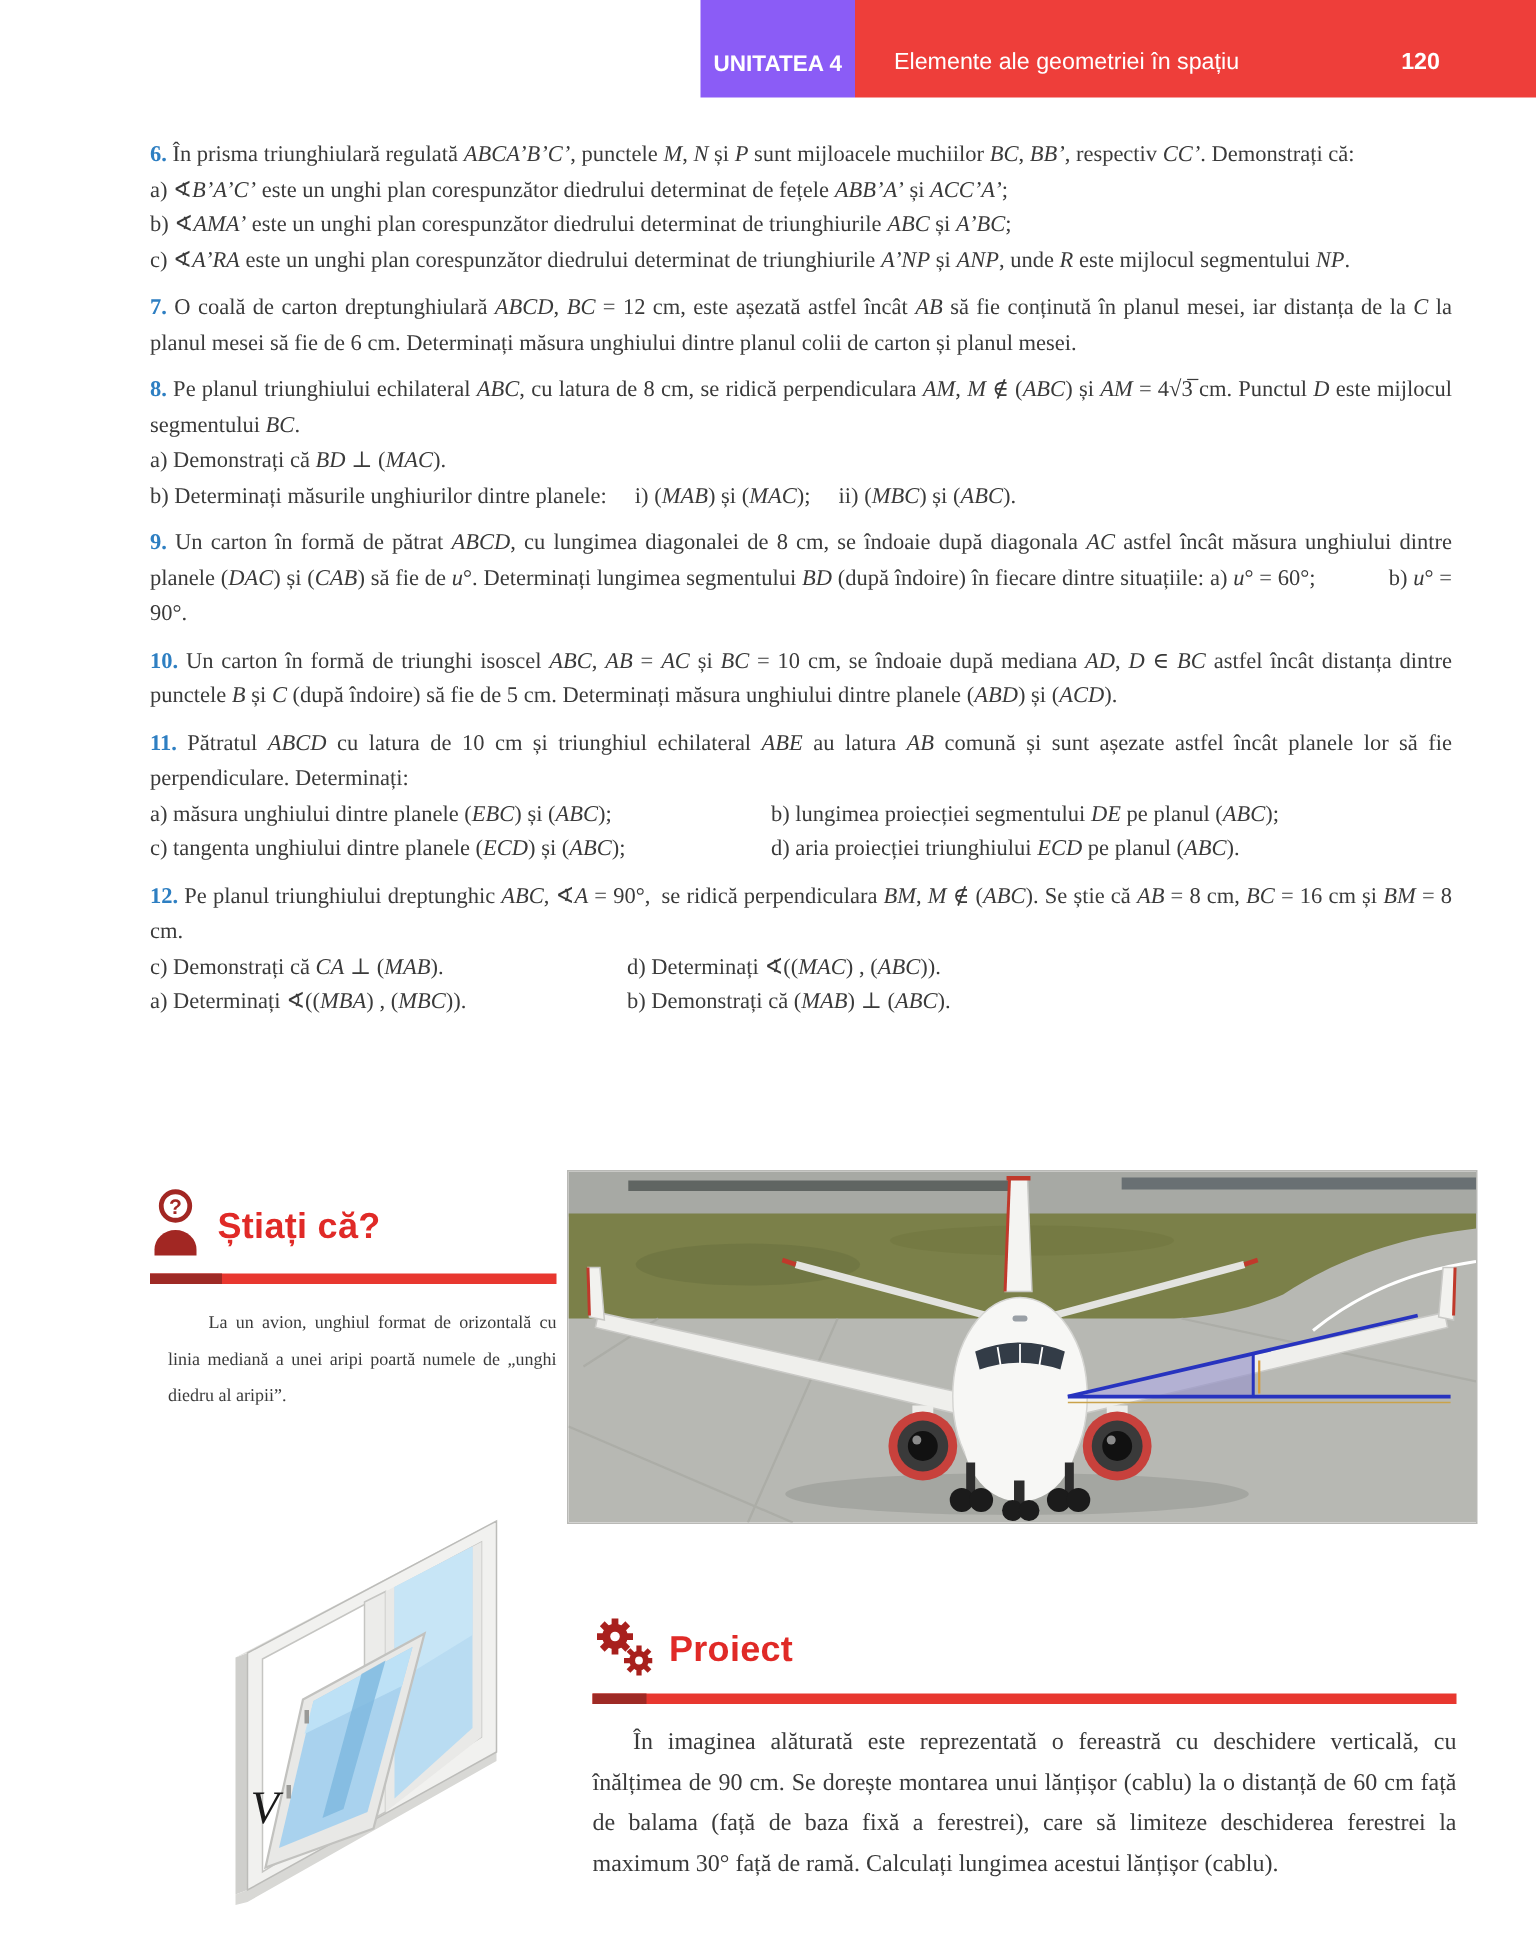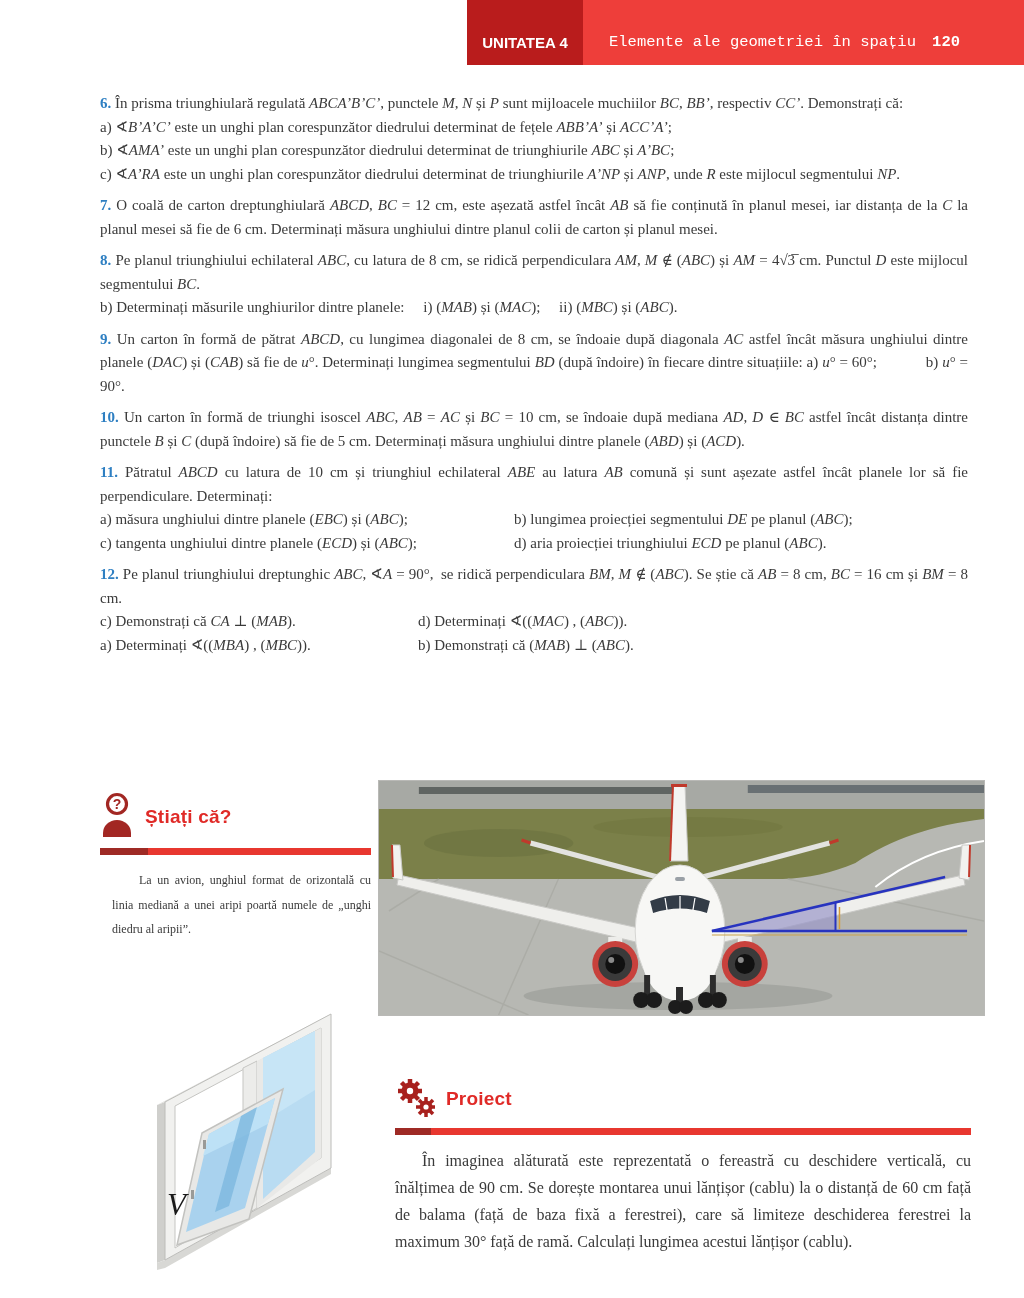--- a/index.html
+++ b/index.html
@@ -6,48 +6,48 @@
   body{
     position:relative;width:1024px;height:1298px;background:#ffffff;
     font-family:"Liberation Serif","DejaVu Serif",serif;color:#3a3a3a;
     overflow:hidden;
   }
   i{font-style:italic;}
 
   
   .header{position:absolute;top:0;left:467px;right:0;height:65px;display:flex;}
   .unitbox{
-    width:116px;background:#b91c1c;color:#fff;
+    width:103px;background:#8b5cf6;color:#fff;
     font-family:"Liberation Sans",sans-serif;font-weight:bold;font-size:15px;
     display:flex;align-items:flex-end;justify-content:center;padding-bottom:14px;
   }
   .chapbar{
     flex:1;background:#ee3e3a;color:#fff;
-    font-family:Liberation Mono, monospace;font-size:15.5px;
+    font-family:Liberation Sans, sans-serif;font-size:15.5px;
     display:flex;align-items:flex-end;justify-content:space-between;
     padding:0 64px 14px 26px;
   }
   .chapbar .pagenum{font-weight:bold;}
 
   
   .exercises{
     position:absolute;left:100px;top:92px;width:868px;
     font-size:15px;line-height:23.5px;
   }
   .exercise{margin-bottom:8px;}
   .para{margin:0;text-align:justify;}
   .num{color:#2e7fc2;font-weight:bold;}
   .row{display:flex;}
   .row span{display:block;}
 
   
   .sec-head{display:flex;align-items:center;gap:11px;}
   .sec-title{
     font-family:"Liberation Sans",sans-serif;font-weight:bold;
-    color:#e02a27;font-size:19px;letter-spacing:.2px;
+    color:#e02a27;font-size:24px;letter-spacing:.2px;
   }
   .sec-bar{height:7px;background:#e8372f;margin-top:6px;position:relative;}
   .sec-bar .dark{position:absolute;left:0;top:0;bottom:0;background:#9e2a25;}
 
   .stiati{position:absolute;left:100px;top:792px;width:271px;}
   .stiati .sec-bar .dark{width:48px;}
   .stiati .text{margin:13px 0 0 12px;text-align:justify;text-indent:27px;
     font-size:12px;line-height:24.5px;}
 
   .proiect{position:absolute;left:395px;top:1076px;width:576px;}
@@ -80,20 +80,21 @@
       <p class="para"><span class="num">6.</span> În prisma triunghiulară regulată <i>ABCA’B’C’</i>, punctele <i>M</i>, <i>N</i> și <i>P</i> sunt mijloacele muchiilor <i>BC</i>, <i>BB’</i>, respectiv <i>CC’</i>. Demonstrați că:</p>
       <p class="para">a) ∢<i>B’A’C’</i> este un unghi plan corespunzător diedrului determinat de fețele <i>ABB’A’</i> și <i>ACC’A’</i>;</p>
       <p class="para">b) ∢<i>AMA’</i> este un unghi plan corespunzător diedrului determinat de triunghiurile <i>ABC</i> și <i>A’BC</i>;</p>
       <p class="para">c) ∢<i>A’RA</i> este un unghi plan corespunzător diedrului determinat de triunghiurile <i>A’NP</i> și <i>ANP</i>, unde <i>R</i> este mijlocul segmentului <i>NP</i>.</p>
     </div>
     <div class="exercise">
       <p class="para"><span class="num">7.</span> O coală de carton dreptunghiulară <i>ABCD</i>, <i>BC</i> = 12 cm, este așezată astfel încât <i>AB</i> să fie conținută în planul mesei, iar distanța de la <i>C</i> la planul mesei să fie de 6 cm. Determinați măsura unghiului dintre planul colii de carton și planul mesei.</p>
     </div>
     <div class="exercise">
       <p class="para"><span class="num">8.</span> Pe planul triunghiului echilateral <i>ABC</i>, cu latura de 8 cm, se ridică perpendiculara <i>AM</i>, <i>M</i> ∉ (<i>ABC</i>) și <i>AM</i> = 4√3̅ cm. Punctul <i>D</i> este mijlocul segmentului <i>BC</i>.</p>
+      <p class="para">a) Demonstrați că <i>BD</i> ⊥ (<i>MAC</i>).</p>
       <p class="para">b) Determinați măsurile unghiurilor dintre planele:  i) (<i>MAB</i>) și (<i>MAC</i>);  ii) (<i>MBC</i>) și (<i>ABC</i>).</p>
     </div>
     <div class="exercise">
       <p class="para"><span class="num">9.</span> Un carton în formă de pătrat <i>ABCD</i>, cu lungimea diagonalei de 8 cm, se îndoaie după diagonala <i>AC</i> astfel încât măsura unghiului dintre planele (<i>DAC</i>) și (<i>CAB</i>) să fie de <i>u</i>°. Determinați lungimea segmentului <i>BD</i> (după îndoire) în fiecare dintre situațiile: a) <i>u</i>° = 60°;    b) <i>u</i>° = 90°.</p>
     </div>
     <div class="exercise">
       <p class="para"><span class="num">10.</span> Un carton în formă de triunghi isoscel <i>ABC</i>, <i>AB</i> = <i>AC</i> și <i>BC</i> = 10 cm, se îndoaie după mediana <i>AD</i>, <i>D</i> ∈ <i>BC</i> astfel încât distanța dintre punctele <i>B</i> și <i>C</i> (după îndoire) să fie de 5 cm. Determinați măsura unghiului dintre planele (<i>ABD</i>) și (<i>ACD</i>).</p>
     </div>
     <div class="exercise">
       <p class="para"><span class="num">11.</span> Pătratul <i>ABCD</i> cu latura de 10 cm și triunghiul echilateral <i>ABE</i> au latura <i>AB</i> comună și sunt așezate astfel încât planele lor să fie perpendiculare. Determinați:</p>

